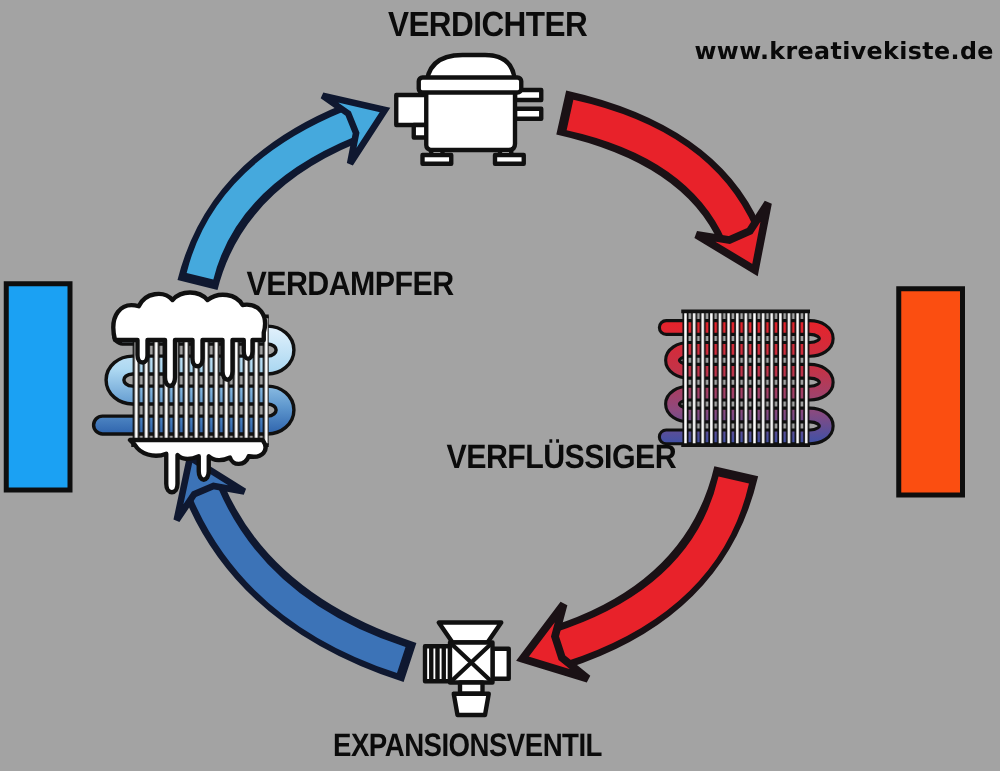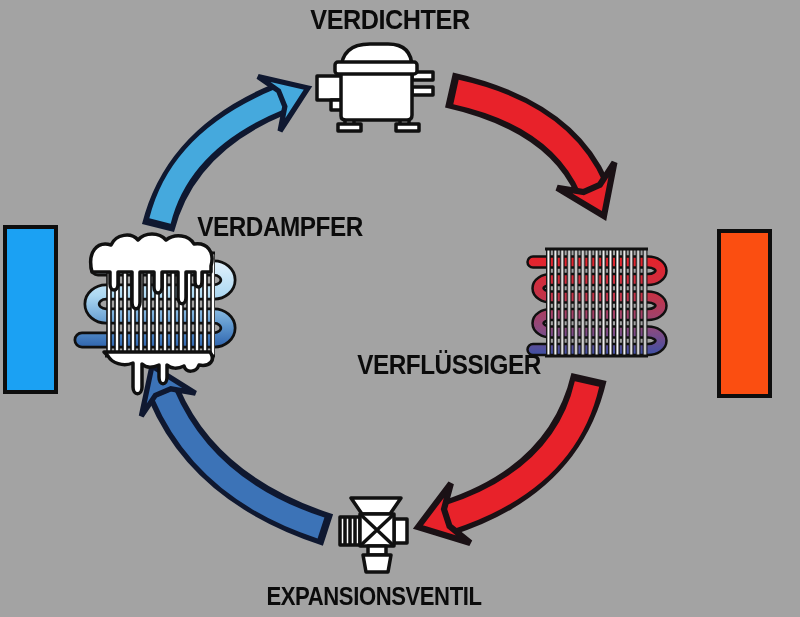--- a/index.html
+++ b/index.html
@@ -120,14 +120,15 @@
       <path class="ico-line" d="M360,514 L394,546 M394,514 L360,546"></path>
       <rect class="ico" x="368" y="546" width="18" height="9"></rect>
       <path class="ico" d="M363,555 H391 L388,572 H366 Z"></path>
     </g>
   </svg>
 
   <div class="lbl lbl-compressor">VERDICHTER</div>
   <div class="lbl lbl-evaporator">VERDAMPFER</div>
   <div class="lbl lbl-condenser">VERFLÜSSIGER</div>
   <div class="lbl lbl-valve">EXPANSIONSVENTIL</div>
+  <div class="watermark">www.kreativekiste.de</div>
 
 </div>
 
 </body></html>

